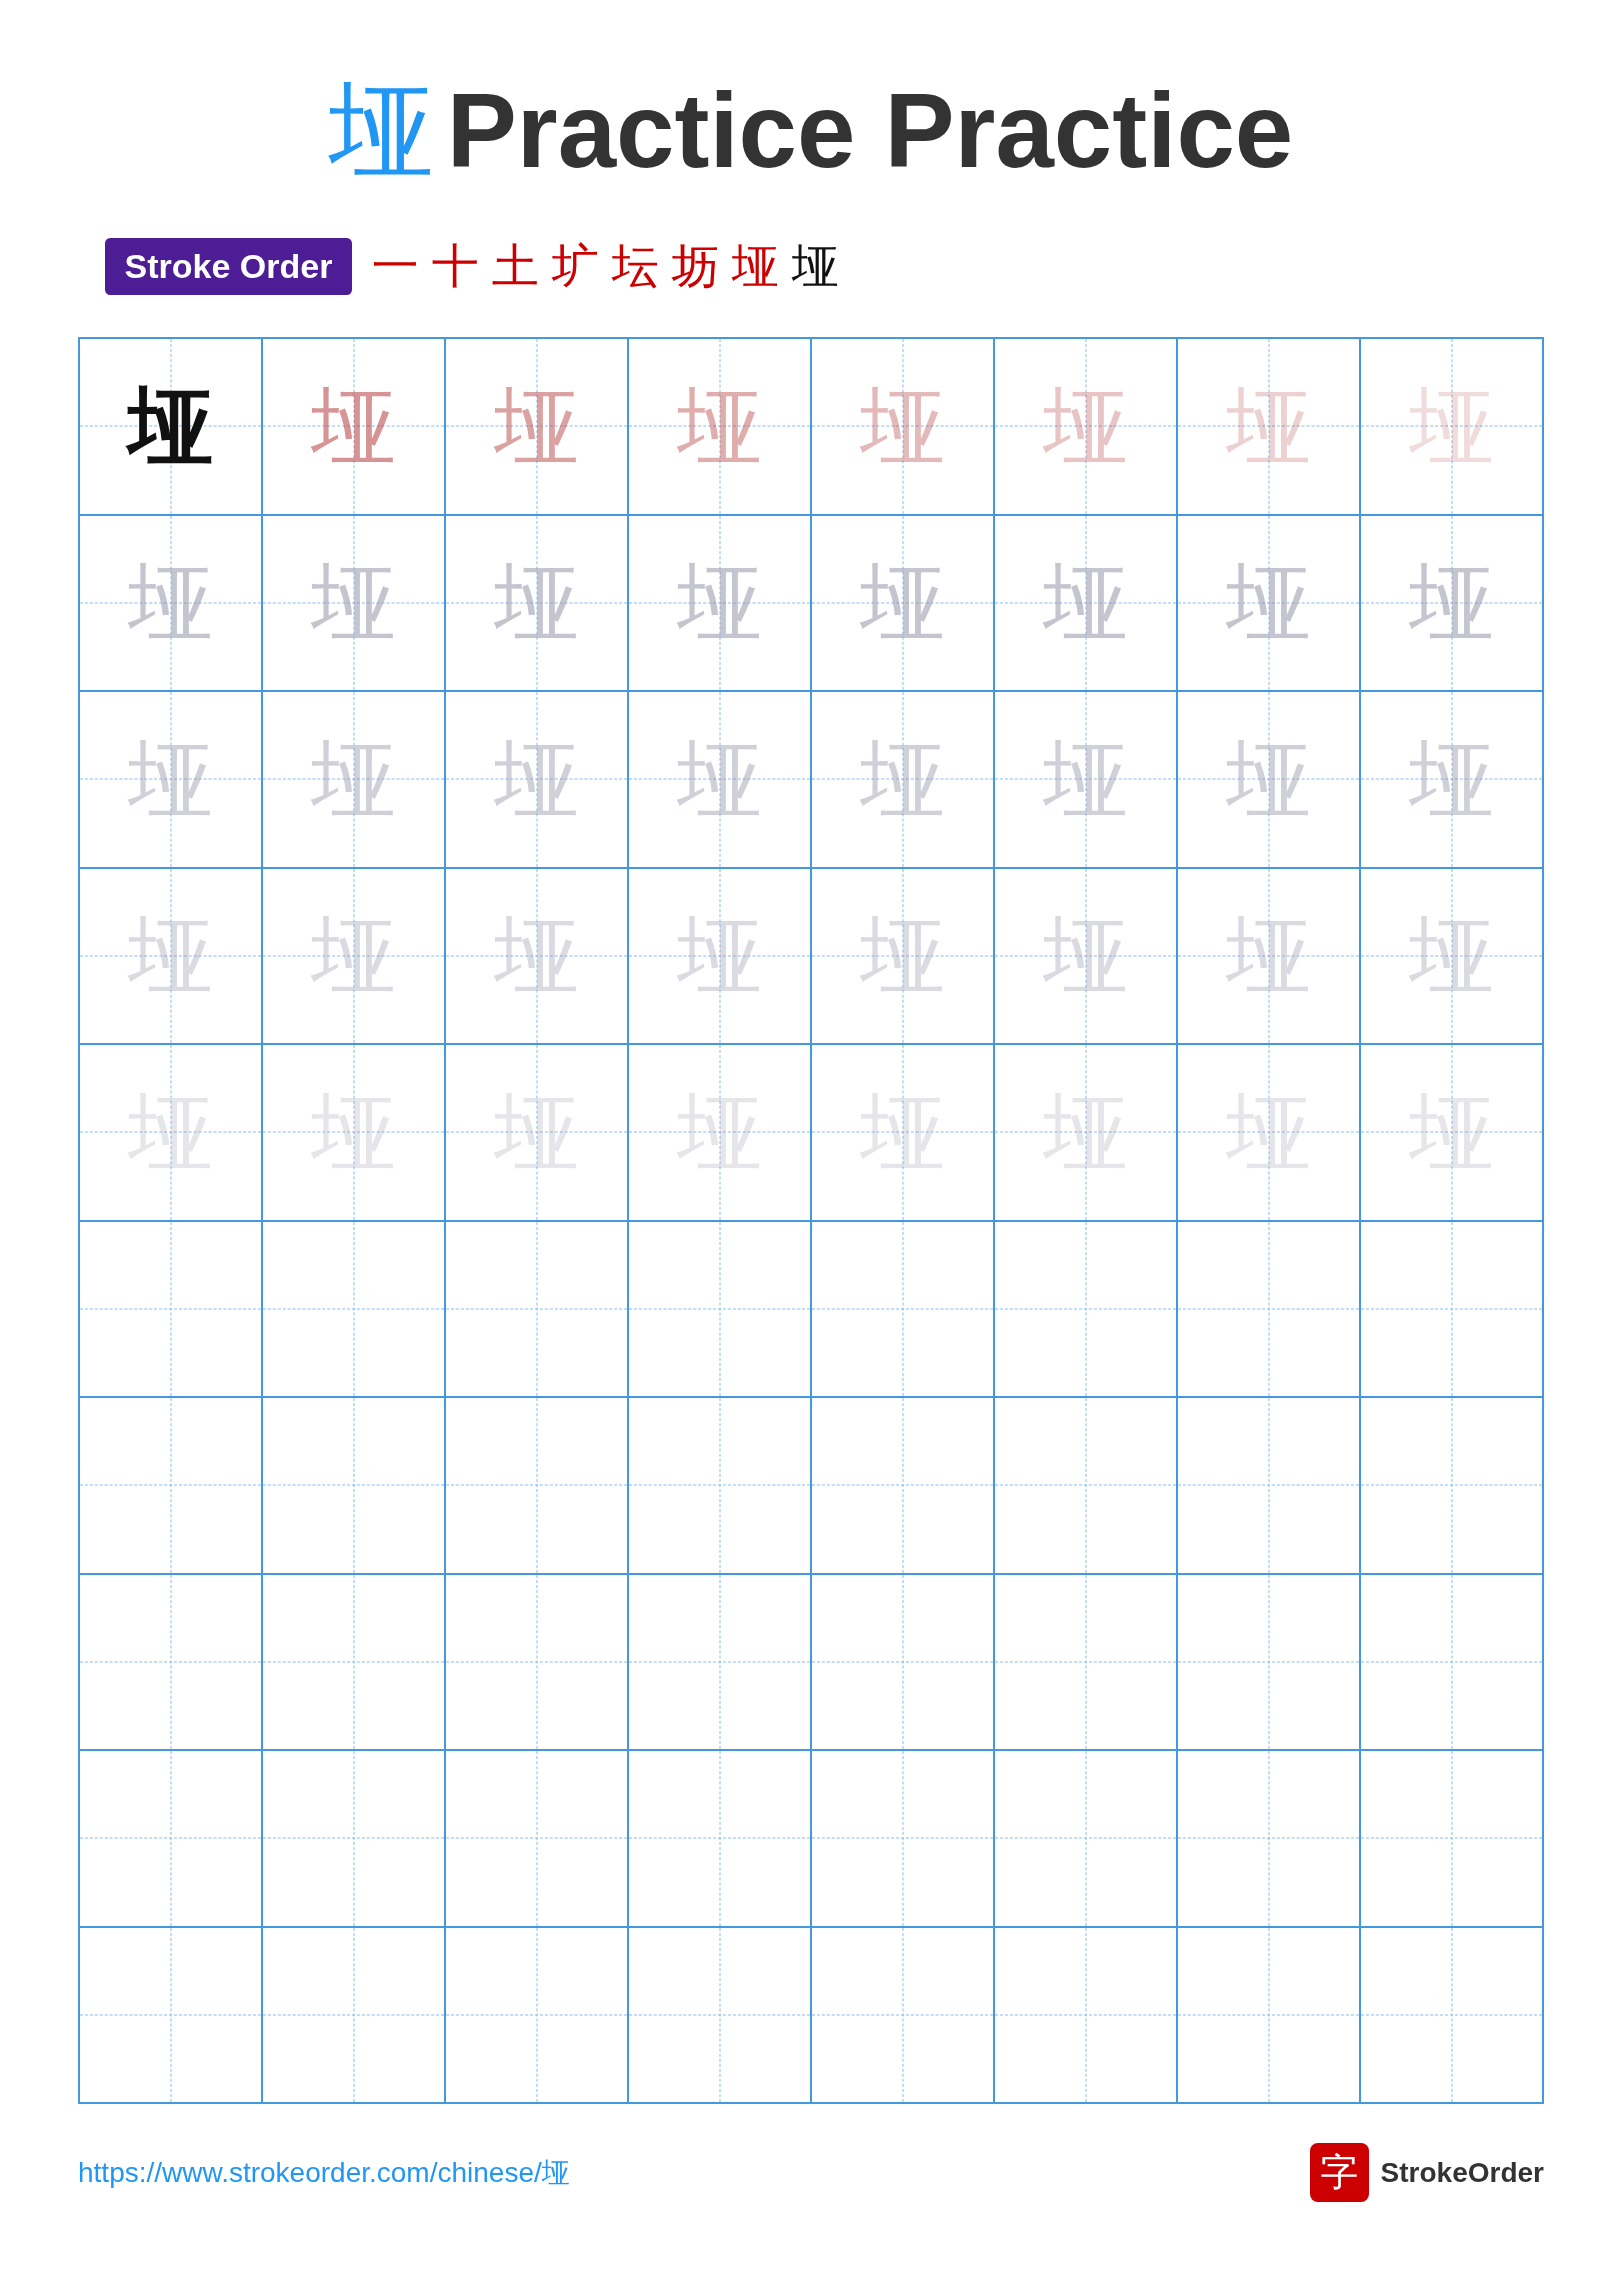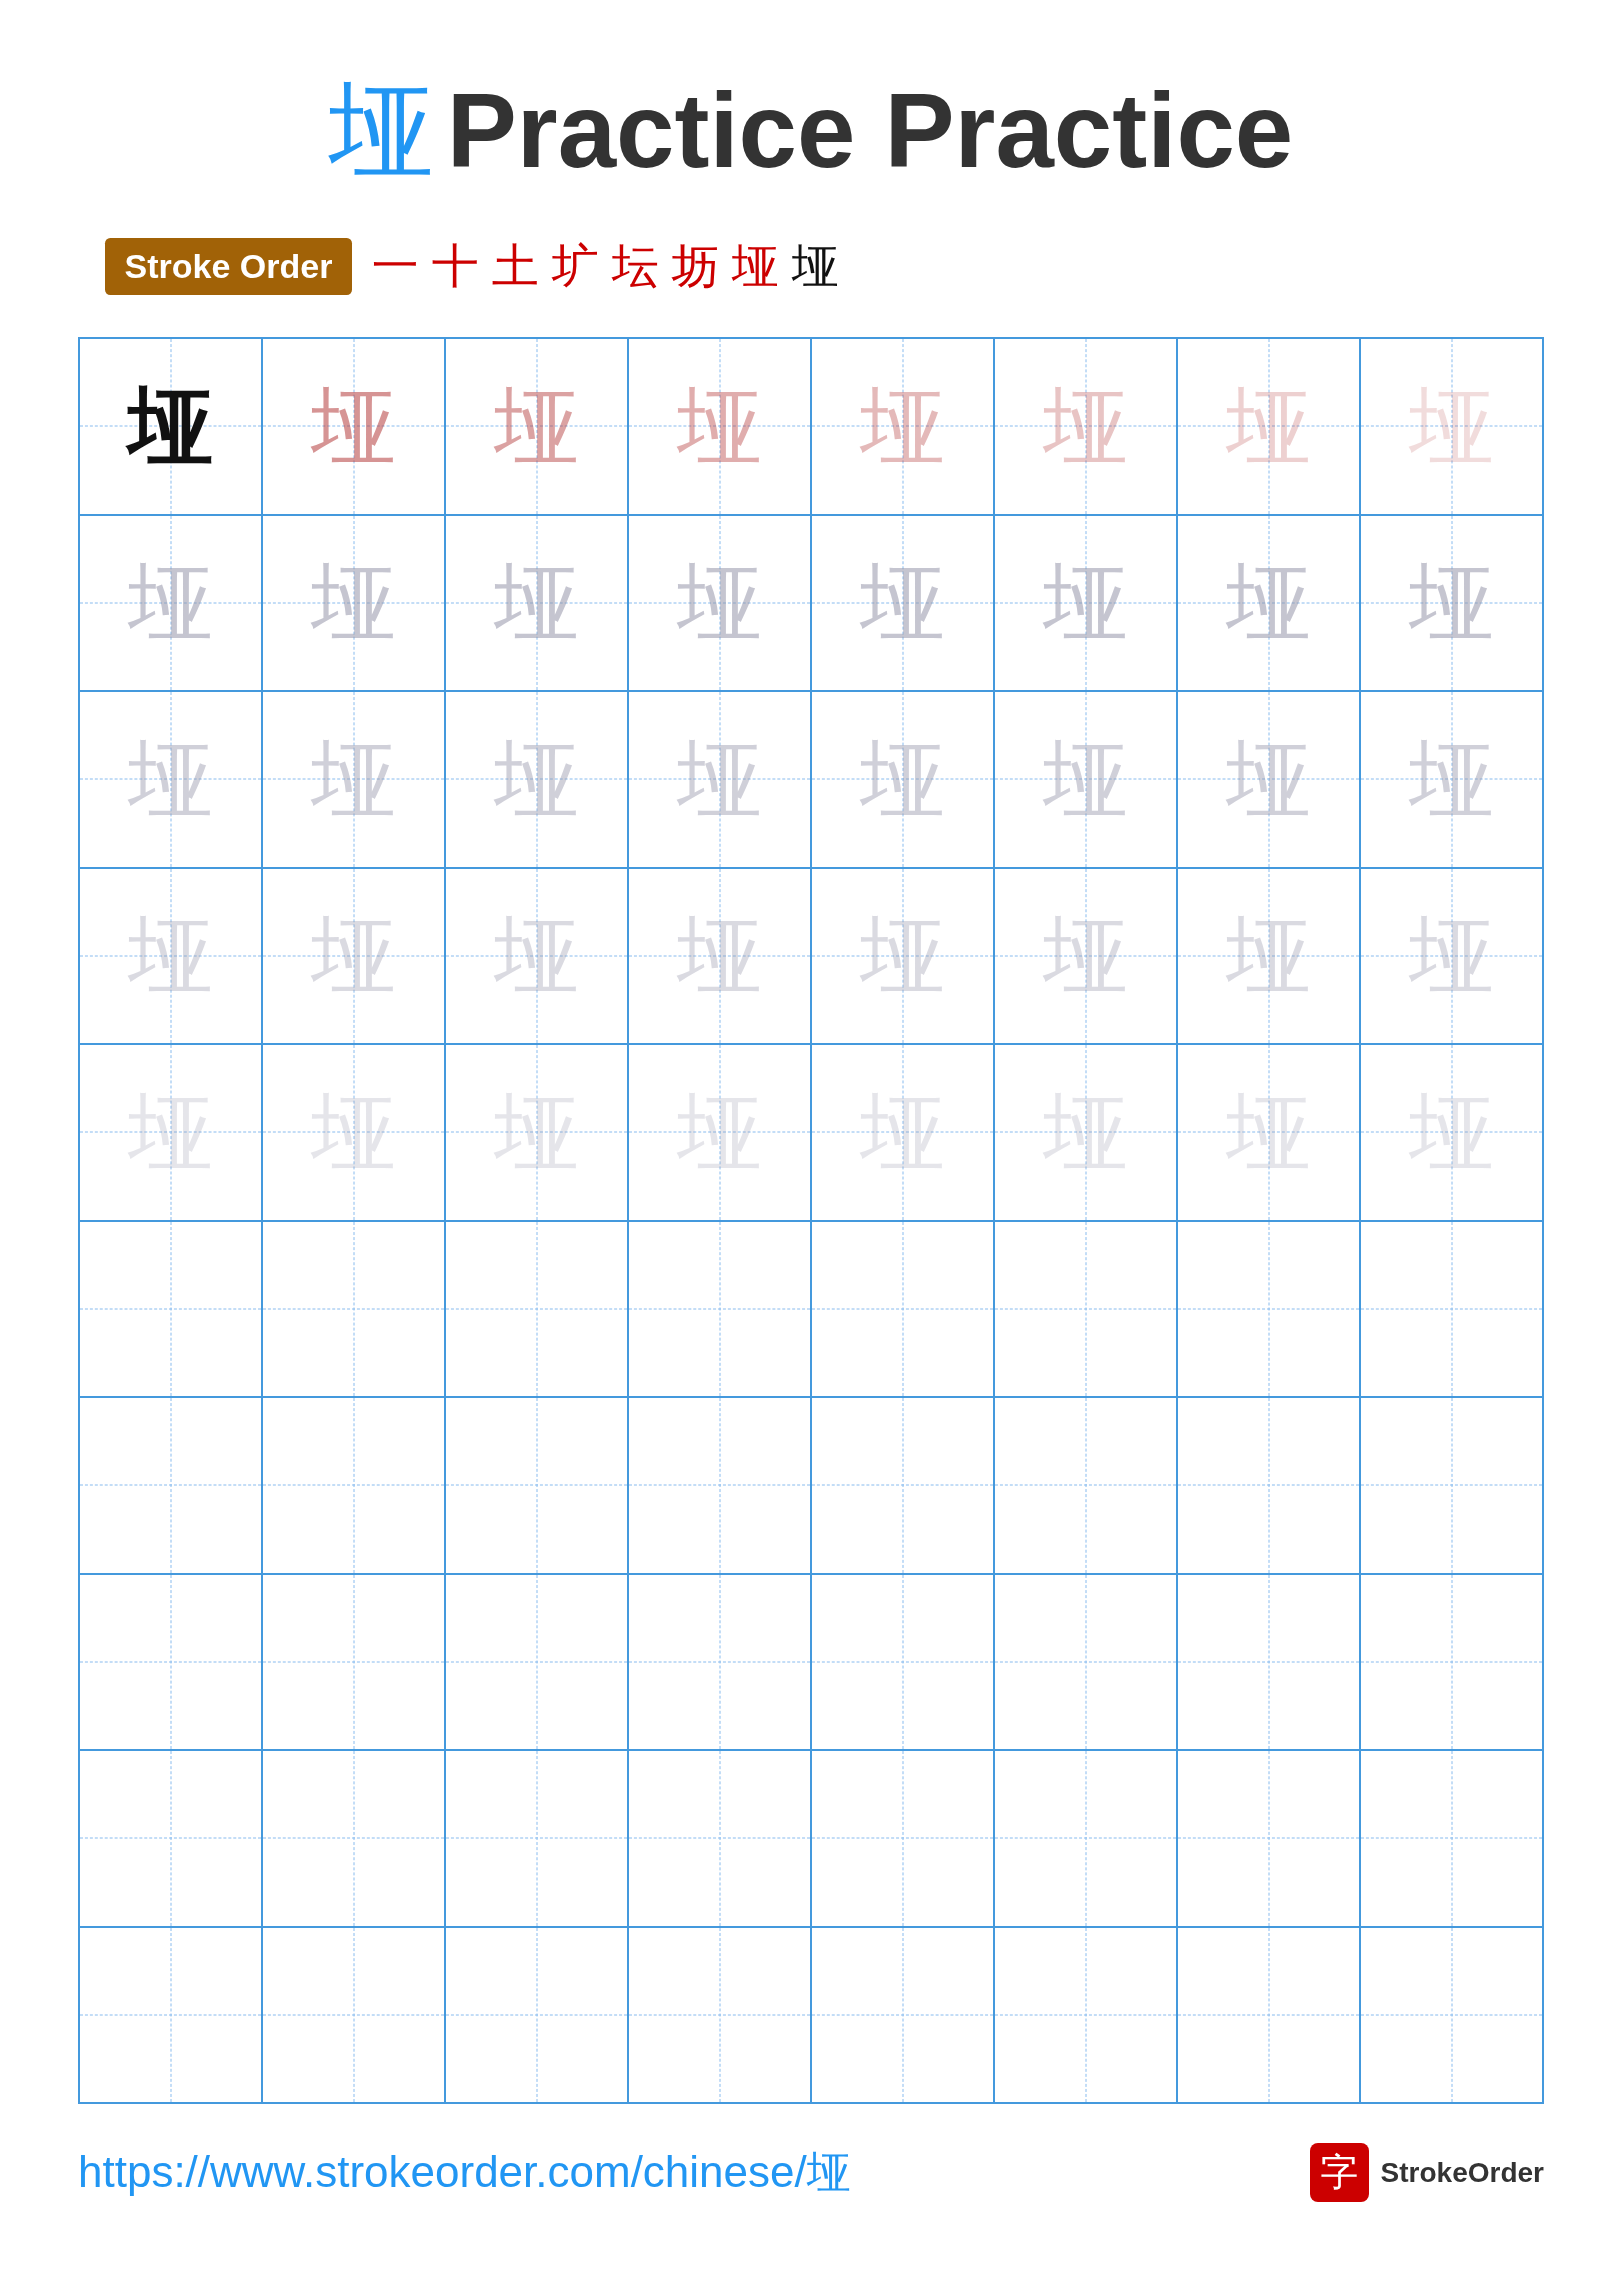--- a/index.html
+++ b/index.html
@@ -48,21 +48,21 @@
     .stroke-order-row {
       display: flex;
       align-items: center;
       gap: 19.6px;
       margin-bottom: 39px;
       align-self: flex-start;
       margin-left: 26px;
     }
 
     .stroke-order-badge {
-      background: #a16207;
+      background: #4c1d95;
       color: #fff;
       font-size: 34px;
       font-family: Arial, sans-serif;
       font-weight: bold;
       padding: 9.2px 19.6px;
       border-radius: 5.2px;
       white-space: nowrap;
     }
 
     .stroke-order-chars {
@@ -147,21 +147,21 @@
     
     .footer {
       display: flex;
       align-items: center;
       justify-content: space-between;
       width: 1466px;
       margin-top: 39px;
     }
 
     .footer-url {
-      font-size: 44px;
+      font-size: 28px;
       color: #2196F3;
       font-family: Arial, sans-serif;
     }
 
     .footer-logo {
       display: flex;
       align-items: center;
       gap: 11.8px;
     }
 

